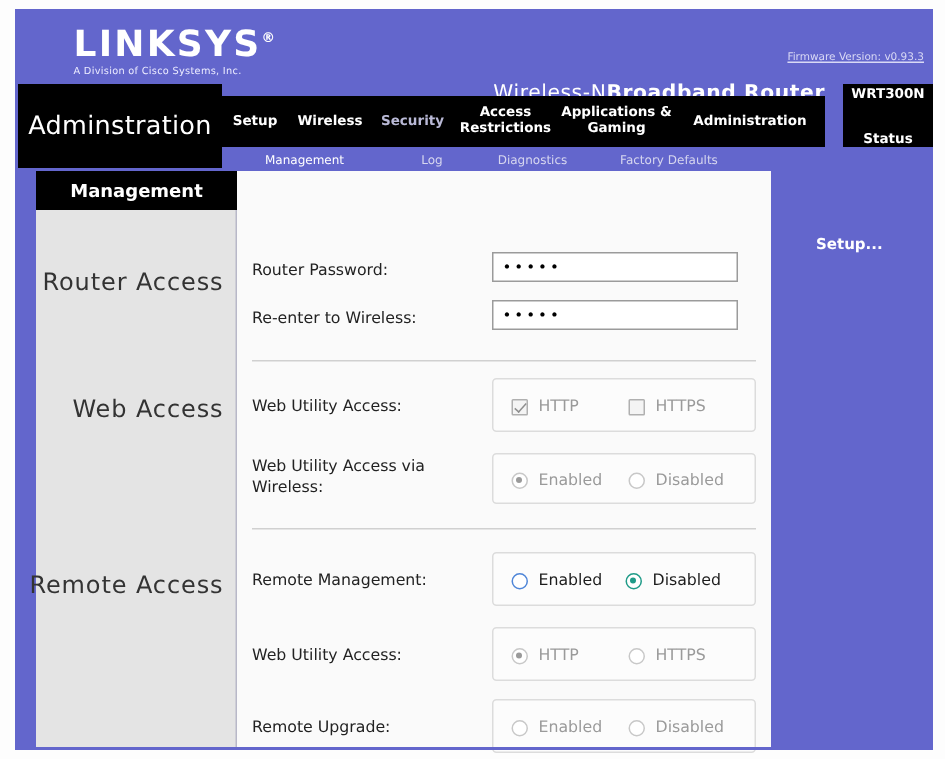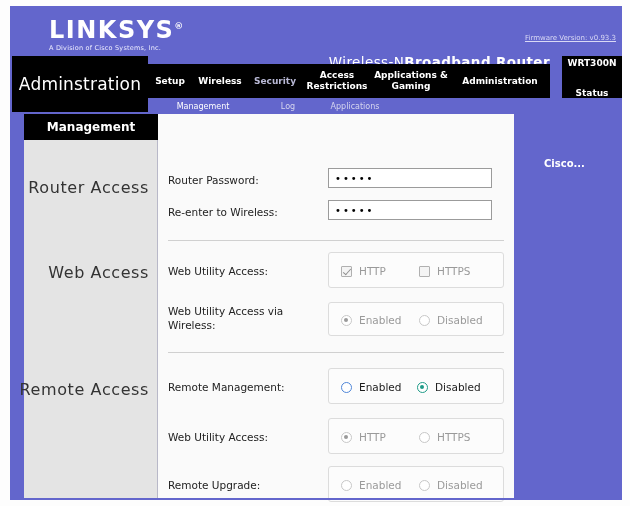--- a/index.html
+++ b/index.html
@@ -414,21 +414,22 @@
       <div class="tab" style="left:154px;width:70px;">Access Restrictions</div>
       <div class="tab" style="left:302px;width:100px;">Administration</div>
 
       <div class="model-badge">WRT300N</div>
       <div class="status-tab">Status</div>
     </div>
 
     <div class="subtabs">
       <div class="subtab active" style="left:12px;width:86px;">Management</div>
       <div class="subtab" style="left:120px;width:40px;">Log</div>
-      <div class="subtab" style="left:172px;width:70px;">Applications</div>
+      <div class="subtab" style="left:172px;width:70px;">Diagnostics</div>
+      <div class="subtab" style="left:250px;width:96px;">Factory Defaults</div>
     </div>
 
     <div class="body-wrap">
 
       <div class="title-bar">Management</div>
       <div class="title-bar-fill"></div>
 
       <div class="sidebar">
         <div class="side-label" style="top:38px;">Router Access</div>
         <div class="side-label" style="top:123px;">Web Access</div>
@@ -517,20 +518,20 @@
             <div class="ctl-item" style="left:90px;top:12px;">
               <span class="radio"></span>
               <span class="lab dis-text">Disabled</span>
             </div>
           </div>
         </div>
 
       </div>
 
       <div class="help-panel">
-        <div class="help-link">Cisco...</div>
+        <div class="help-link">Setup...</div>
       </div>
 
     </div>
 
     <div class="bottom-strip"></div>
   </div>
 </div>
 
 </body></html>

